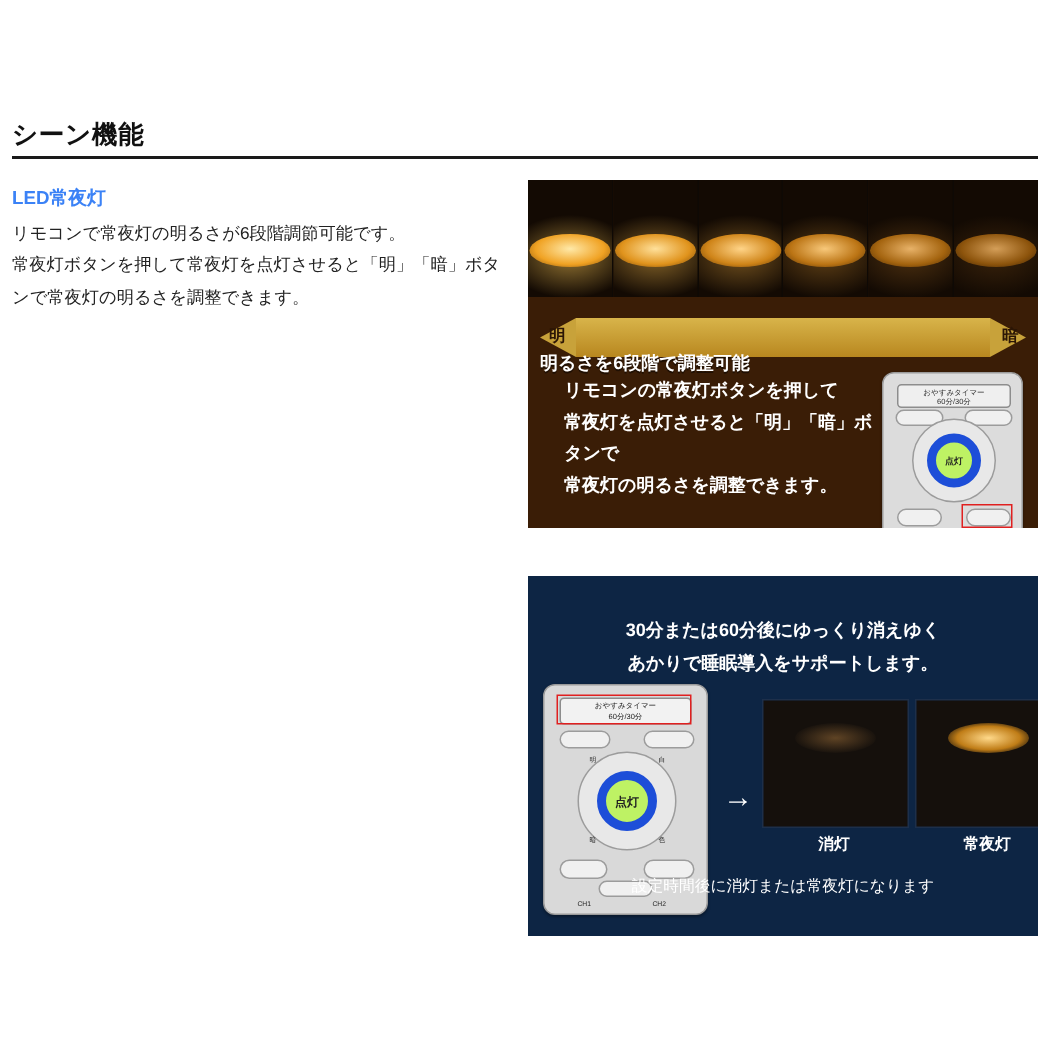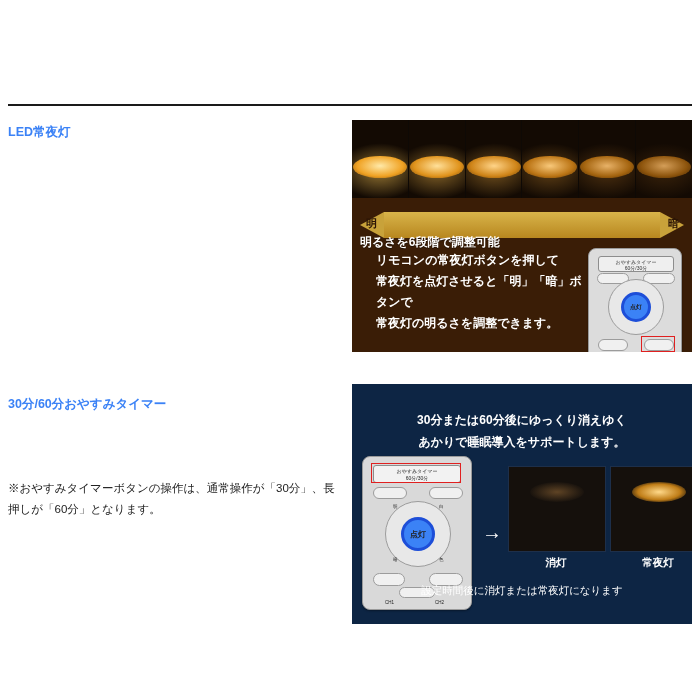--- a/index.html
+++ b/index.html
@@ -196,22 +196,22 @@
     border-radius: 50%;
     background: #e8e8e8;
     border: 1px solid #9c9c9c;
   }
   .dial .center {
     position: absolute;
     left: 50%;
     top: 50%;
     transform: translate(-50%,-50%);
     border-radius: 50%;
-    background: #3b82f6;
-    border: 3px solid #1d4ed8;
+    background: #bef264;
+    border: 6px solid #1d4ed8;
     display: flex;
     align-items: center;
     justify-content: center;
     font-size: 6px;
     font-weight: bold;
     color: #222;
   }
   .dlabel {
     position: absolute;
     font-size: 4.5px;
@@ -319,26 +319,27 @@
     font-size: 10.5px;
     color: #ffffff;
   }
   .foot-inner { display: inline-block; }
 </style>
 </head>
 <body>
 
 <div class="page">
 
+  <div class="section-title">シーン機能</div>
   <div class="title-rule"></div>
 
   <div class="block-title" id="b1-title">LED常夜灯</div>
-
-  <div class="block-title" id="b2-title">30分/60分おやすみタイマー</div>
-  <div class="block-body" id="b2-note">※おやすみタイマーボタンの操作は、通常操作が「30分」、長押しが「60分」となります。</div>
+  <div class="block-body" id="b1-body" style="white-space:pre-line">リモコンで常夜灯の明るさが6段階調節可能です。
+常夜灯ボタンを押して常夜灯を点灯させると「明」「暗」ボタンで常夜灯の明るさを調整できます。</div>
+
 
   <div class="panel1">
 
     <div class="strip">
       <div class="cell">
         <div class="glow" style="background:radial-gradient(ellipse at 50% 50%, rgba(255,205,90,.55), rgba(255,150,30,0) 70%)"></div>
         <div class="lamp" style="background:radial-gradient(ellipse at 50% 45%, #ffe9a8, #f0a223 60%, #7a4708 100%)"></div>
       </div>
       <div class="cell">
         <div class="glow" style="background:radial-gradient(ellipse at 50% 50%, rgba(255,195,80,.48), rgba(255,150,30,0) 70%)"></div>

